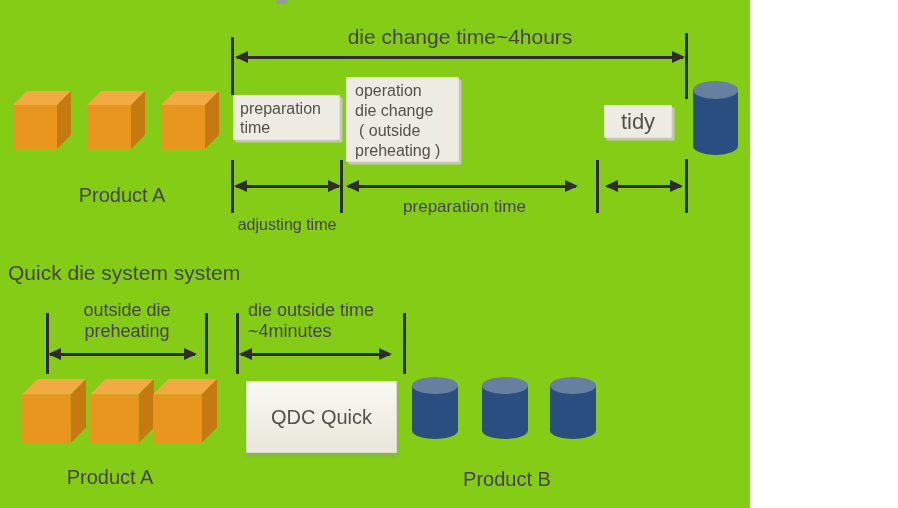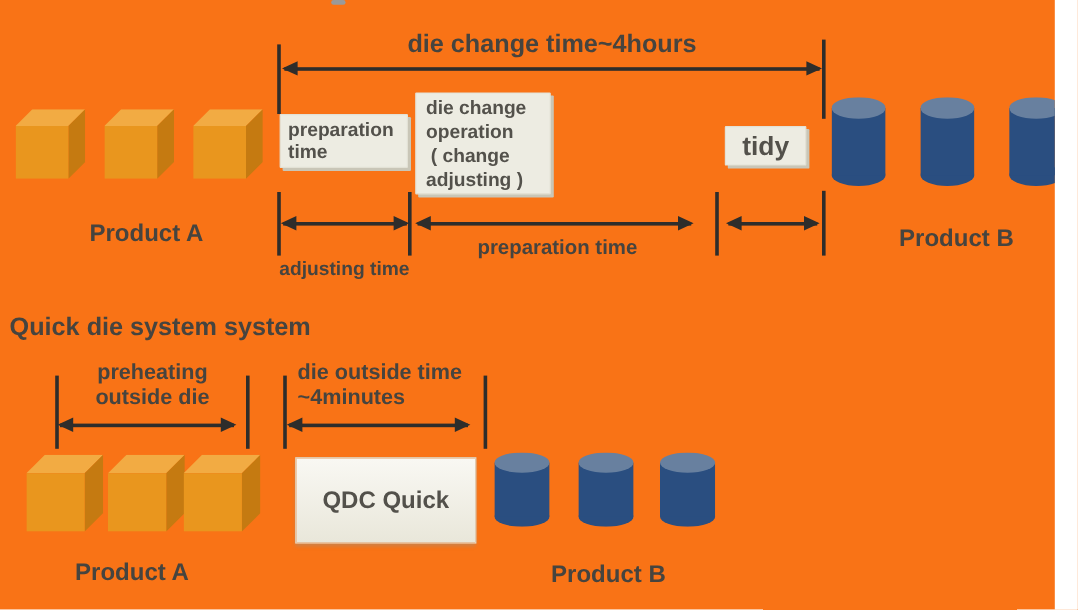--- a/index.html
+++ b/index.html
@@ -1,19 +1,18 @@
 <!DOCTYPE html>
 <html style="--arrow: #2e2d2b; --text: #46443f; --box-bg: #edece2; --box-shadow: #c9c6b7; --box-text: #53514b; --cube-top: #f2ab43; --cube-front: #e9961e; --cube-side: #c57a11; --cylinder-body: #2a4e80; --cylinder-top: #68809f;"><head>
 <meta charset="utf-8">
 <style>
   html,body{margin:0;padding:0;background:#ffffff;}
   #canvas{
-    position:relative;width:879px;height:508px;background:#f97316;overflow:hidden;
+    position:relative;width:750px;height:508px;background:#84cc16;overflow:hidden;
     font-family:"Liberation Sans","DejaVu Sans",sans-serif;
-    font-weight:bold;
   }
   .lbl{position:absolute;color:var(--text,#44423e);white-space:nowrap;}
   .lbl .line{display:block;}
   .center{text-align:center;}
   .box{
     position:absolute;background:var(--box-bg,#edece2);
     border:1px solid #e3e1d5;border-radius:1px;
     box-shadow:2.5px 2.5px 0 var(--box-shadow,#ccc9ba);
     color:var(--box-text,#53514b);box-sizing:border-box;
   }
@@ -54,24 +53,24 @@
   <div class="tick" style="left:231px;top:37px;height:58px;"></div>
   <div class="tick" style="left:231px;top:160px;height:53px;"></div>
   <div class="tick" style="left:340px;top:160px;height:53px;"></div>
   <div class="tick" style="left:596px;top:160px;height:53px;"></div>
   <div class="tick" style="left:685px;top:33px;height:66px;"></div>
   <div class="tick" style="left:685px;top:159px;height:54px;"></div>
 
   <div class="box" style="left:233px;top:95px;width:107px;height:45px;font-size:16px;line-height:19px;padding:3px 6px;">preparation time</div>
 
   <div class="box" style="left:346px;top:77px;width:113px;height:85px;font-size:16px;line-height:20px;padding:3px 8px;">
+    <span class="line">operation</span>
     <span class="line">die change</span>
-    <span class="line">operation</span>
-    <span class="line" style="padding-left:4px;">( change</span>
-    <span class="line">adjusting )</span>
+    <span class="line" style="padding-left:4px;">( outside</span>
+    <span class="line">preheating )</span>
   </div>
 
 
   <div class="box center" style="left:604px;top:105px;width:68px;height:33px;font-size:22px;line-height:31px;">tidy</div>
 
   <div class="arrow" style="left:236px;top:185px;width:103px;"></div>
   <div class="arrow" style="left:348px;top:185px;width:228px;"></div>
   <div class="arrow" style="left:607px;top:185px;width:74px;"></div>
 
   <div class="lbl center" style="left:231px;top:195px;width:112px;font-size:16px;margin-top:21px;">adjusting time</div>
@@ -109,22 +108,22 @@
     <ellipse class="cyl-body" cx="22.5" cy="65" rx="22.5" ry="9"></ellipse>
     <rect class="cyl-body" x="0" y="9" width="45" height="56"></rect>
     <ellipse class="cyl-top" cx="22.5" cy="9" rx="22.5" ry="9"></ellipse>
   </svg>
 
   <div class="lbl center" style="left:737px;top:188px;width:120px;font-size:20px;">Product B</div>
 
   <div class="lbl" style="left:8px;top:261px;font-size:21px;">Quick die system system</div>
 
   <div class="lbl center" style="left:47px;top:300px;width:160px;font-size:18px;line-height:21px;">
+    <span class="line">outside die</span>
     <span class="line">preheating</span>
-    <span class="line">outside die</span>
   </div>
 
   <div class="lbl" style="left:248px;top:300px;width:160px;font-size:18px;line-height:21px;">
     <span class="line">die outside time</span>
     <span class="line">~4minutes</span>
   </div>
 
   <div class="arrow" style="left:50px;top:353px;width:145px;"></div>
   <div class="arrow" style="left:241px;top:353px;width:149px;"></div>
 

